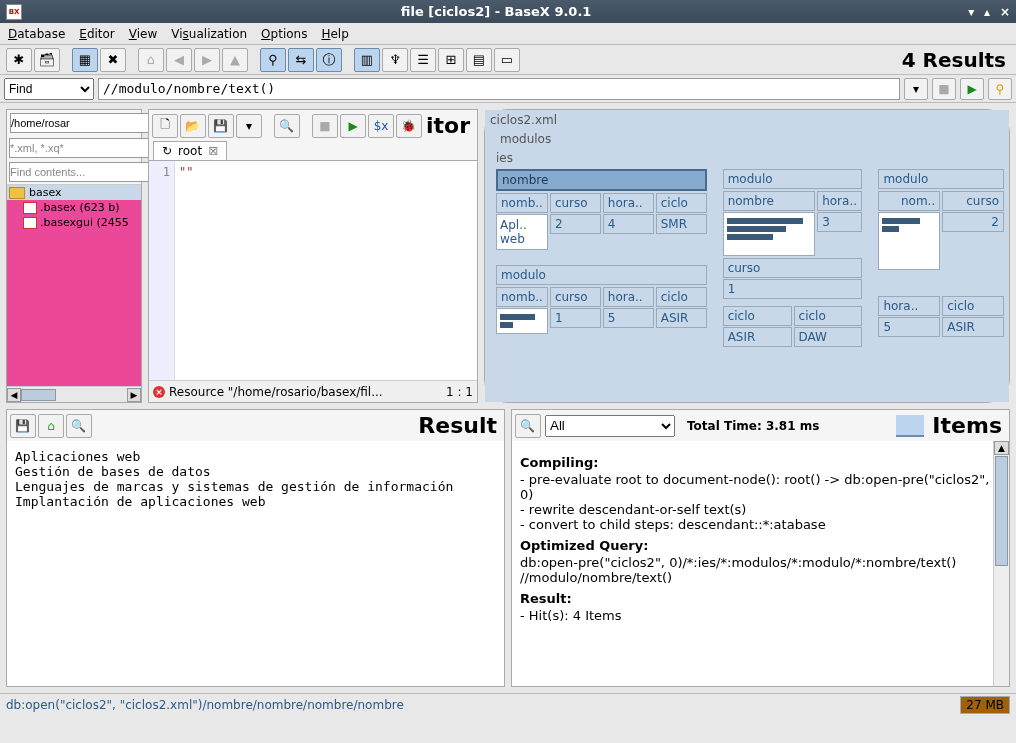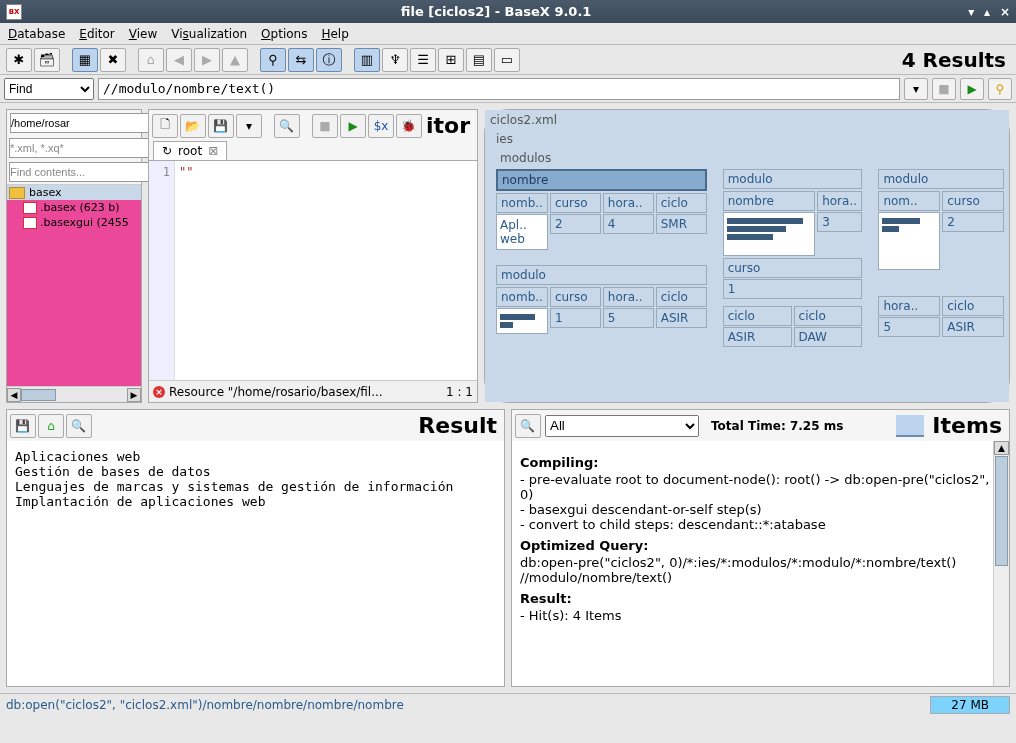--- a/index.html
+++ b/index.html
@@ -72,33 +72,33 @@
 .bottom { display:flex; height:284px; padding:0 6px 6px 6px; gap:6px; margin-top:6px;}
 .result-panel{flex:1;}
 .result-panel .rp-toolbar{display:flex;padding:3px;gap:2px;align-items:center;}
 .result-panel .rp-toolbar .btn{width:26px;height:24px;border:1px solid #aaa;background:#f2f2f2;display:inline-flex;align-items:center;justify-content:center;cursor:pointer;border-radius:2px;}
 .result-panel .rp-toolbar .filler{flex:1;text-align:right;font-weight:bold;font-size:22px;padding-right:4px;}
 .result-panel .rp-body{flex:1;background:#fff;padding:8px;font-family:"DejaVu Sans Mono",monospace;font-size:13px;white-space:pre-wrap;overflow:auto;}
 
 .info-panel{flex:1;position:relative;}
 .info-panel .ip-toolbar{display:flex;padding:3px;gap:4px;align-items:center;}
 .info-panel .ip-toolbar .btn{width:26px;height:24px;border:1px solid #aaa;background:#f2f2f2;display:inline-flex;align-items:center;justify-content:center;cursor:pointer;border-radius:2px;}
-.info-panel .ip-toolbar select{height:22px;width:154px;}
+.info-panel .ip-toolbar select{height:22px;width:130px;}
 .info-panel .ip-toolbar .timing{margin-left:8px;font-weight:bold;font-size:12px;}
 .info-panel .ip-toolbar .spark{margin-left:auto;width:28px;height:22px;background:#bcd4ee;border-bottom:2px solid #6a8bb0;margin-right:4px;}
 .info-panel .ip-toolbar .filler{font-weight:bold;font-size:22px;padding-right:4px;}
 .info-panel .ip-body{flex:1;background:#fff;padding:8px;font-size:13px;overflow:auto;position:relative;}
 .info-panel .ip-body h4{font-size:13px;margin:6px 0 2px 0;}
 .info-panel .ip-body .vscroll{position:absolute;right:0;top:0;bottom:0;width:16px;background:#eee;border-left:1px solid #ccc;}
 .info-panel .ip-body .vscroll .arr{height:14px;border:1px solid #999;background:#ddd;display:flex;align-items:center;justify-content:center;font-size:9px;}
 .info-panel .ip-body .vscroll .thumb{height:110px;margin:1px;background:#bcd;border:1px solid #89a;}
 
 .statusbar{height:22px;background:#e8e8e8;border-top:1px solid #bbb;display:flex;align-items:center;padding:0 6px;font-size:12px;}
 .statusbar .path{color:#2a5a8a;flex:1;}
-.statusbar .mem{border:1px solid #aaa;padding:1px 20px;background:#7dd3fc;}
+.statusbar .mem{border:1px solid #aaa;padding:1px 5px;background:#a16207;}
 
 .green{color:#1a8a1a;}
 .folder-icon::before{content:"";display:inline-block;width:14px;height:10px;background:#f0c040;border:1px solid #b89020;margin-right:4px;vertical-align:middle;}
 </style>
 </head>
 <body>
 
 <div class="titlebar">
   <div class="icon">BX</div>
   <div class="title">file [ciclos2] - BaseX 9.0.1</div>
@@ -213,22 +213,22 @@
       <span class="err-icon">×</span>
       <span>Resource "/home/rosario/basex/fil...</span>
       <span class="pos">1 : 1</span>
     </div>
   </div>
 
   <div class="panel viz-panel">
     <div class="vz-content">
       <div class="vcell label" style="border:none;">ciclos2.xml</div>
       <div style="padding-left:6px;">
+        <div class="vcell label" style="border:none;padding-left:8px;">modulos</div>
         <div class="vcell label" style="border:none;">ies</div>
-        <div class="vcell label" style="border:none;padding-left:8px;">modulos</div>
 
         <div style="display:flex;gap:14px;padding:0 4px;">
 
           <div style="flex:1.5;">
             <div class="vcell selected">nombre</div>
             <div style="display:flex;">
               <div style="flex:1;">
                 <div class="vcell">nomb..</div>
                 <div class="vcell redblock"><span>Apl..</span><br><span> web</span></div>
               </div>
@@ -294,21 +294,21 @@
                 </div>
               <div style="flex:1;">
                   <div class="vcell">ciclo</div>
                   <div class="vcell">DAW</div>
                 </div>
             </div>
           </div>
 
           <div style="flex:0.9;">
             <div class="vcell">modulo</div>
-            <div style="display:flex;">
+            <div style="display:flex;text-align:right;">
               <div style="flex:1;">
                   <div class="vcell">nom..</div>
                   <div class="vcell redblock" style="height:58px;">
                     <div class="redbar2" style="width:70%"></div>
                     <div class="redbar2" style="width:30%"></div>
                   </div>
                 </div>
               <div style="flex:1;">
                   <div class="vcell">curso</div>
                   <div class="vcell">2</div>
@@ -342,28 +342,28 @@
     <div class="rp-body">Aplicaciones web
 Gestión de bases de datos
 Lenguajes de marcas y sistemas de gestión de información
 Implantación de aplicaciones web</div>
   </div>
 
   <div class="panel info-panel">
     <div class="ip-toolbar">
       <span class="btn">🔍</span>
       <select><option>All</option></select>
-      <span class="timing">Total Time: 7.25 ms</span>
+      <span class="timing">Total Time: 3.81 ms</span>
       <span class="spark"></span>
       <span class="filler">Items</span>
     </div>
     <div class="ip-body">
       <h4>Compiling:</h4>
       <div>- pre-evaluate root to document-node(): root() -&gt; db:open-pre("ciclos2", 0)</div>
-      <div>- basexgui descendant-or-self step(s)</div>
+      <div>- rewrite descendant-or-self text(s)</div>
       <div>- convert to child steps: descendant::*:atabase</div>
       <h4>Optimized Query:</h4>
       <div>db:open-pre("ciclos2", 0)/*:ies/*:modulos/*:modulo/*:nombre/text()</div>
       <div>//modulo/nombre/text()</div>
       <h4>Result:</h4>
       <div>- Hit(s): 4 Items</div>
       <div class="vscroll">
           <div class="arr">▲</div>
           <div class="thumb"></div>
         </div>

